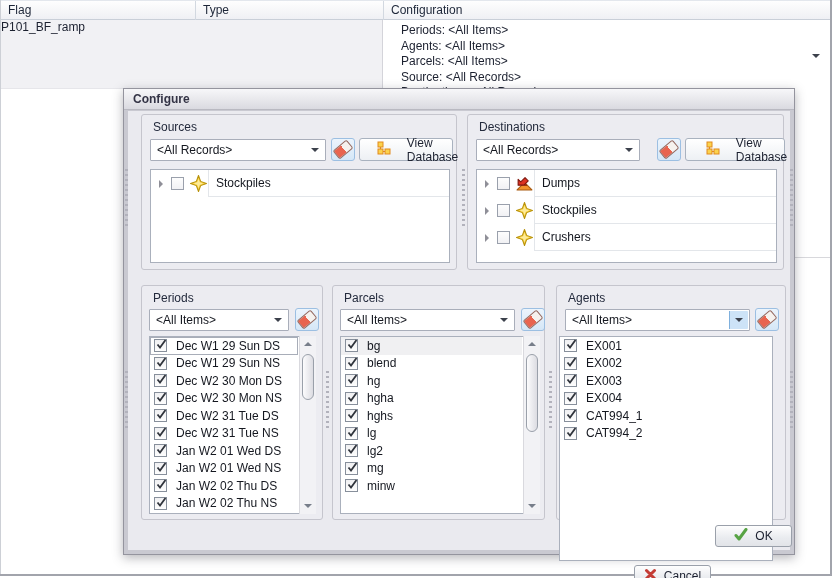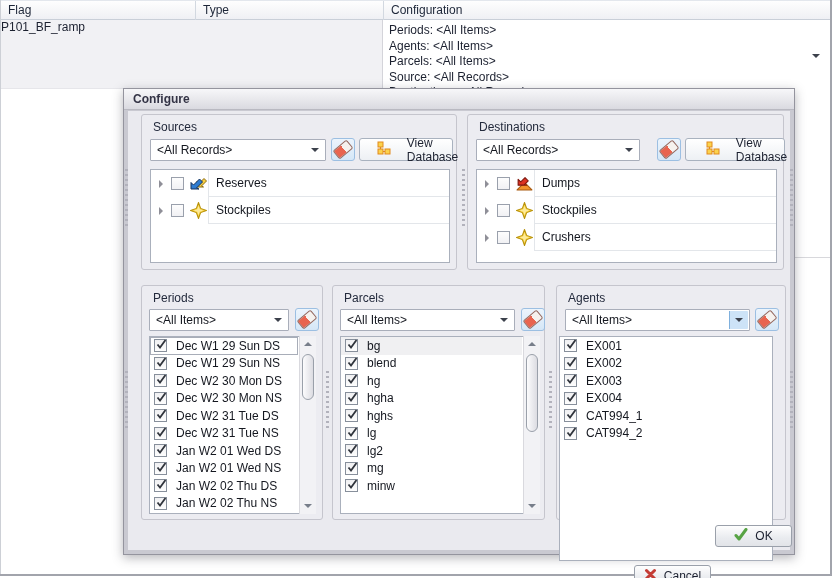--- a/index.html
+++ b/index.html
@@ -23,21 +23,21 @@
 
   #grid-row{left:1px;top:20px;width:829px;height:68px;background:#f1f1f4;border-bottom:1px solid #e6e6ea;}
   #cell-flag{position:absolute;left:0;top:0;width:194px;height:68px;display:flex;align-items:flex-start;box-sizing:border-box;}
   #cell-type{position:absolute;left:194px;top:0;width:188px;height:68px;display:flex;align-items:center;justify-content:flex-end;
     padding-right:8px;box-sizing:border-box;border-left:1px solid #e3e3e8;}
   .dd-arrow{width:0;height:0;border-left:4px solid transparent;border-right:4px solid transparent;border-top:4px solid #3c414c;display:inline-block;}
   #cell-type .dd-arrow{margin-left:9px;}
 
   #config-editor{left:382px;top:20px;width:448px;height:238px;background:#fff;box-sizing:border-box;
     border-left:1px solid #d4d4da;border-bottom:1px solid #d8d8dc;z-index:1;}
-  .cfg-lines{position:absolute;left:0;top:3px;right:24px;padding-left:6px;}
+  .cfg-lines{position:absolute;left:0;top:3px;right:24px;padding-left:18px;}
   .cfg-line{line-height:15.5px;white-space:nowrap;}
   #config-dd{position:absolute;right:10px;top:34px;}
 
   
   #dialog{left:123px;top:88px;width:672px;height:467px;box-sizing:border-box;background:#c9c9d1;
     border:1px solid #94949e;box-shadow:0 3px 10px rgba(50,50,60,.35);z-index:10;}
   #dialog-title{position:absolute;left:0;top:0;right:0;height:21px;line-height:21px;
     background:linear-gradient(#f7f7f9,#dadae0);border-bottom:1px solid #b9b9c1;
     font-weight:bold;color:#333345;padding-left:9px;box-sizing:border-box;}
   #dialog-body{position:absolute;left:4px;top:22px;right:4px;bottom:4px;background:#eaeaef;}
@@ -142,29 +142,20 @@
           <rect x="1" y="1" width="5" height="5" fill="#fbd34d" stroke="#e18a1e"></rect>
           <rect x="1" y="8" width="5" height="5" fill="#fbd34d" stroke="#e18a1e"></rect>
           <rect x="8" y="8" width="5" height="5" fill="#fbd34d" stroke="#e18a1e"></rect>
         </svg></span>
         <span>View Database</span>
       </div>
       <div class="treebox" style="left:8px;top:54px;width:300px;height:94px;">
         <div class="tree-row">
           <span class="expander"></span>
           <span class="tcb"></span>
-          <span class="ticon"><svg width="17" height="16" viewBox="0 0 17 16">
-            <polygon points="7,12 7,6.5 9,8.5 14,3.5 16.5,6 11.5,11 13.5,12" fill="#f8cf40" stroke="#8a6a10" stroke-width="1" stroke-linejoin="round"></polygon>
-            <polygon points="1,14 1,7.5 3.5,10 9.5,4 12.5,7 6.5,13 9,14" fill="#2e7bd0" stroke="#16335c" stroke-width="1" stroke-linejoin="round"></polygon>
-          </svg></span>
-          <span class="tlabel-cell">Reserves</span>
-        </div>
-        <div class="tree-row">
-          <span class="expander"></span>
-          <span class="tcb"></span>
           <span class="ticon"><svg width="17" height="17" viewBox="0 0 16 16">
             <polygon points="8,0.5 10,6 15.5,8 10,10 8,15.5 6,10 0.5,8 6,6" fill="#f8cf40" stroke="#b8920a" stroke-linejoin="round"></polygon>
             <polygon points="8,3.5 9.2,6.8 12.5,8 9.2,9.2 8,12.5 6.8,9.2 3.5,8 6.8,6.8" fill="#fdeb9a"></polygon>
           </svg></span>
           <span class="tlabel-cell">Stockpiles</span>
         </div>
       </div>
     </div>
 
     <div class="groupbox" style="left:339px;top:3px;width:317px;height:156px;">

